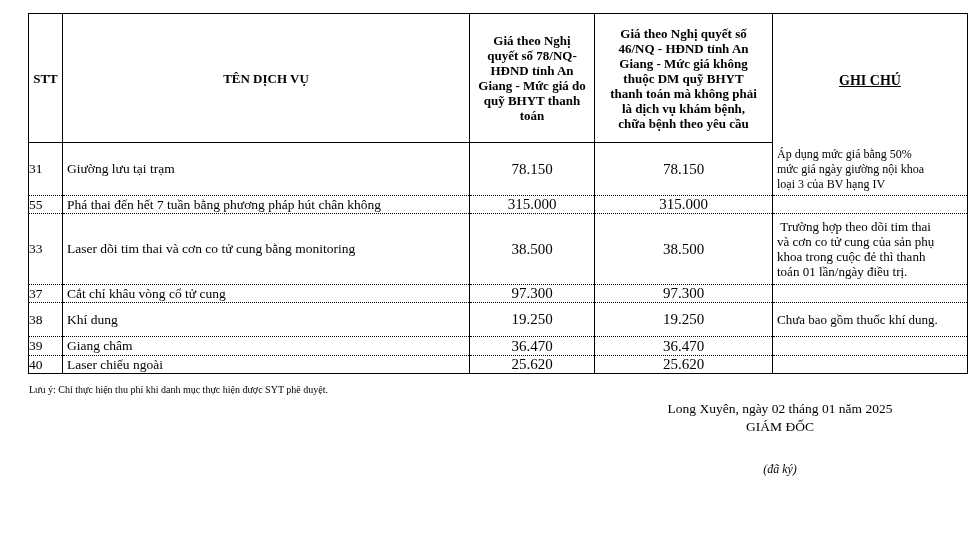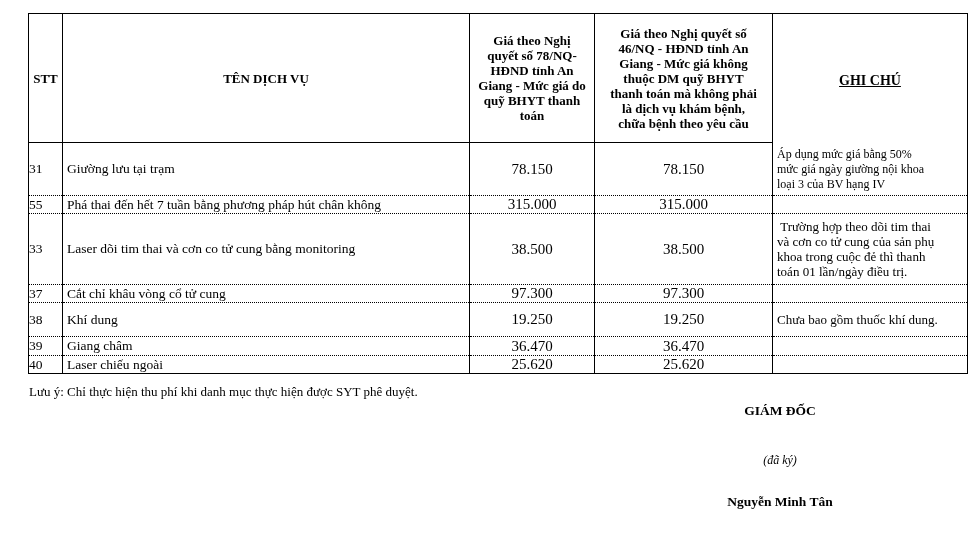--- a/index.html
+++ b/index.html
@@ -56,28 +56,28 @@
     font-weight: bold; font-size: 14px; text-decoration: underline;
   }
   .ghichu-note31 {
     font-size: 12px; line-height: 15px;
     padding: 2px 3px 0 4px;
     white-space: pre-wrap;
   }
 
   .luu-y {
     position: absolute; left: 29px; top: 384px;
-    font-size: 13px;
+    font-size: 10px;
   }
   .sign-block {
     position: absolute; left: 590px; top: 401px; width: 380px;
     text-align: center; font-size: 13.5px;
   }
-  .sign-title  { font-weight: bold; margin-top: 2px; }
-  .sign-signed { font-style: italic; font-size: 12px; margin-top: 34px; }
+  .sign-title  { font-weight: normal; margin-top: 2px; }
+  .sign-signed { font-style: italic; font-size: 12px; margin-top: 27px; }
   .sign-signer { font-weight: bold; margin-top: 26px; }
 </style>
 </head>
 <body>
 
 <div class="page">
 
   <table class="price">
     <colgroup>
       <col style="width:34px">
@@ -168,18 +168,18 @@
       <td class="c-price">25.620</td>
       <td class="c-price">25.620</td>
       <td class="c-note"></td>
     </tr>
   </tbody>
     </table>
 
   <div class="luu-y">Lưu ý: Chỉ thực hiện thu phí khi danh mục thực hiện được SYT phê duyệt.</div>
 
   <div class="sign-block">
+    <div class="sign-date">Long Xuyên, ngày 02 tháng 01 năm 2025</div>
     <div class="sign-title">GIÁM ĐỐC</div>
     <div class="sign-signed">(đã ký)</div>
-    <div class="sign-signer">Nguyễn Minh Tân</div>
   </div>
 
 </div>
 
 </body></html>

